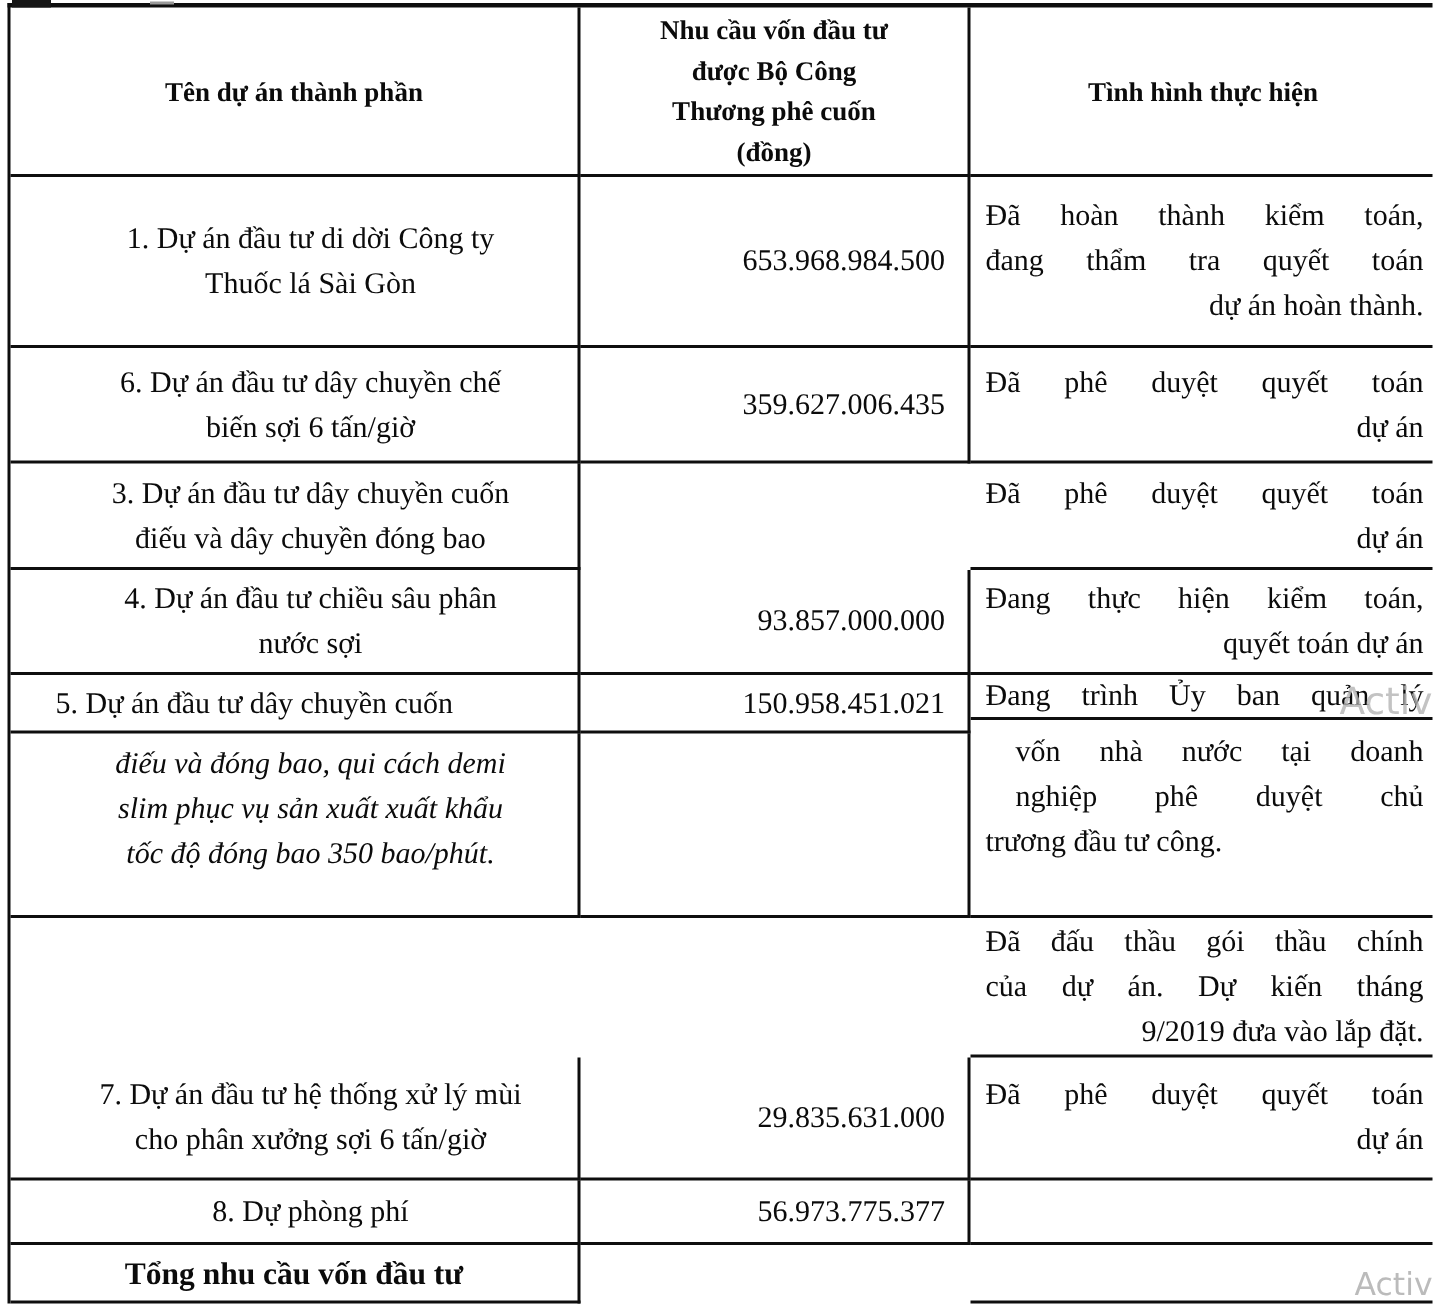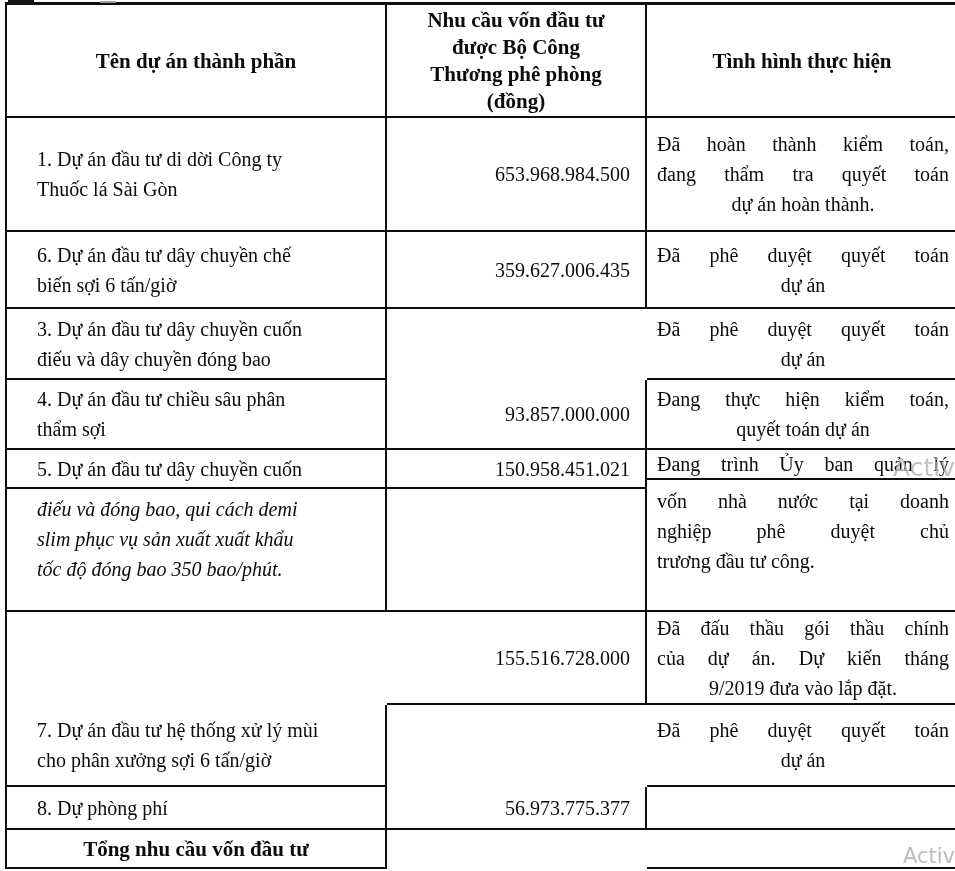--- a/index.html
+++ b/index.html
@@ -18,60 +18,60 @@
     border-left:2px solid #0e0e0e;
   }
   .c {
     border-right:2px solid #0e0e0e;
     border-bottom:2px solid #0e0e0e;
     display:flex; flex-direction:column; justify-content:center;
     font-size:20px; line-height:30px;
     overflow:hidden;
   }
   .col3 { border-right:none; }
-  .hdr { font-weight:bold; font-size:21px; align-items:center; text-align:center; }
+  .hdr { font-weight:bold; font-size:18px; align-items:center; text-align:center; }
   .hdr .line { line-height:27px; text-align:center; }
   .name { padding-left:30px; padding-right:8px; align-items:stretch; }
-  .name .line { text-align:left; }
+  .name .line { text-align:center; }
   .amt  { align-items:flex-end; padding-right:15px; }
   .status { padding-left:10px; padding-right:8px; align-items:stretch; }
-  .status .line { text-align:center; }
+  .status .line { text-align:right; }
   .status .line:not(:last-child) { text-align:justify; text-align-last:justify; }
   .top-align { justify-content:flex-start; padding-top:5px;font-style:italic; }
   .bold { font-weight:bold; font-size:21px; }
   .center { align-items:center; text-align:center; }
   
   .split-status { display:block; padding:0; }
   .split-status .first-line {
     height:28px; line-height:28px; border-bottom:2px solid #0e0e0e;
     padding-left:10px; padding-right:8px;
     text-align:justify; text-align-last:justify;
   }
   .split-status .rest { padding:6px 8px 0 10px; }
   .split-status .rest .line { line-height:30px; }
-  .split-status .rest .line:not(:last-child) { text-align:justify; text-align-last:justify; }
+  .split-status .rest .line:not(:last-child) { text-align:justify; text-align-last:justify;margin-left:20px; }
   .watermark {
     position:absolute; font-family:"DejaVu Sans","Liberation Sans",sans-serif;
     color:#b4b4b4; opacity:.8; white-space:nowrap;
   }
   .wm-mid { left:893px; top:453px; font-size:25px; }
   .wm-bottom { left:903px; top:844px; font-size:21px; color:#ababab; }
   .scan-blob { position:absolute; left:8px; top:0; width:26px; height:5px; background:#161616; }
   .scan-speck { position:absolute; left:100px; top:1px; width:16px; height:2px; background:#9a9a9a; }
 </style>
 </head>
 <body>
 
 <div class="grid">
 
   <div class="c hdr" style="grid-area:1/1">Tên dự án thành phần</div>
   <div class="c hdr" style="grid-area:1/2">
       <div class="line">Nhu cầu vốn đầu tư</div>
       <div class="line">được Bộ Công</div>
-      <div class="line">Thương phê phòng</div>
+      <div class="line">Thương phê cuốn</div>
       <div class="line">(đồng)</div>
     </div>
   <div class="c hdr col3" style="grid-area:1/3">Tình hình thực hiện</div>
 
   <div class="c name" style="grid-area:2/1">
       <div class="line">1. Dự án đầu tư di dời Công ty</div>
       <div class="line">Thuốc lá Sài Gòn</div>
     </div>
   <div class="c amt" style="grid-area:2/2">653.968.984.500</div>
   <div class="c status col3" style="grid-area:2/3">
@@ -94,21 +94,21 @@
       <div class="line">3. Dự án đầu tư dây chuyền cuốn</div>
       <div class="line">điếu và dây chuyền đóng bao</div>
     </div>
   <div class="c status col3" style="grid-area:4/3">
       <div class="line">Đã phê duyệt quyết toán</div>
       <div class="line">dự án</div>
     </div>
 
   <div class="c name" style="grid-area:5/1">
       <div class="line">4. Dự án đầu tư chiều sâu phân</div>
-      <div class="line">thẩm sợi</div>
+      <div class="line">nước sợi</div>
     </div>
   <div class="c amt" style="grid-area:5/2">93.857.000.000</div>
   <div class="c status col3" style="grid-area:5/3">
       <div class="line">Đang thực hiện kiểm toán,</div>
       <div class="line">quyết toán dự án</div>
     </div>
 
   <div class="c name" style="grid-area:6/1">5. Dự án đầu tư dây chuyền cuốn</div>
   <div class="c amt" style="grid-area:6/2">150.958.451.021</div>
   <div class="c col3 split-status" style="grid-area:6/3/8/4">
@@ -119,31 +119,31 @@
         <div class="line">trương đầu tư công.</div>
       </div>
   </div>
   <div class="c name top-align" style="grid-area:7/1">
       <div class="line">điếu và đóng bao, qui cách demi</div>
       <div class="line">slim phục vụ sản xuất xuất khẩu</div>
       <div class="line">tốc độ đóng bao 350 bao/phút.</div>
     </div>
   <div class="c" style="grid-area:7/2"></div>
 
-  <div class="c amt" style="grid-area:8/2">155.516.728.000</div>
   <div class="c status col3" style="grid-area:8/3">
       <div class="line">Đã đấu thầu gói thầu chính</div>
       <div class="line">của dự án. Dự kiến tháng</div>
       <div class="line">9/2019 đưa vào lắp đặt.</div>
     </div>
 
   <div class="c name" style="grid-area:9/1">
       <div class="line">7. Dự án đầu tư hệ thống xử lý mùi</div>
       <div class="line">cho phân xưởng sợi 6 tấn/giờ</div>
     </div>
+  <div class="c amt" style="grid-area:9/2">29.835.631.000</div>
   <div class="c status col3" style="grid-area:9/3">
       <div class="line">Đã phê duyệt quyết toán</div>
       <div class="line">dự án</div>
     </div>
 
   <div class="c name" style="grid-area:10/1">
       <div class="line">8. Dự phòng phí</div>
     </div>
   <div class="c amt" style="grid-area:10/2">56.973.775.377</div>
   <div class="c col3" style="grid-area:10/3"></div>

